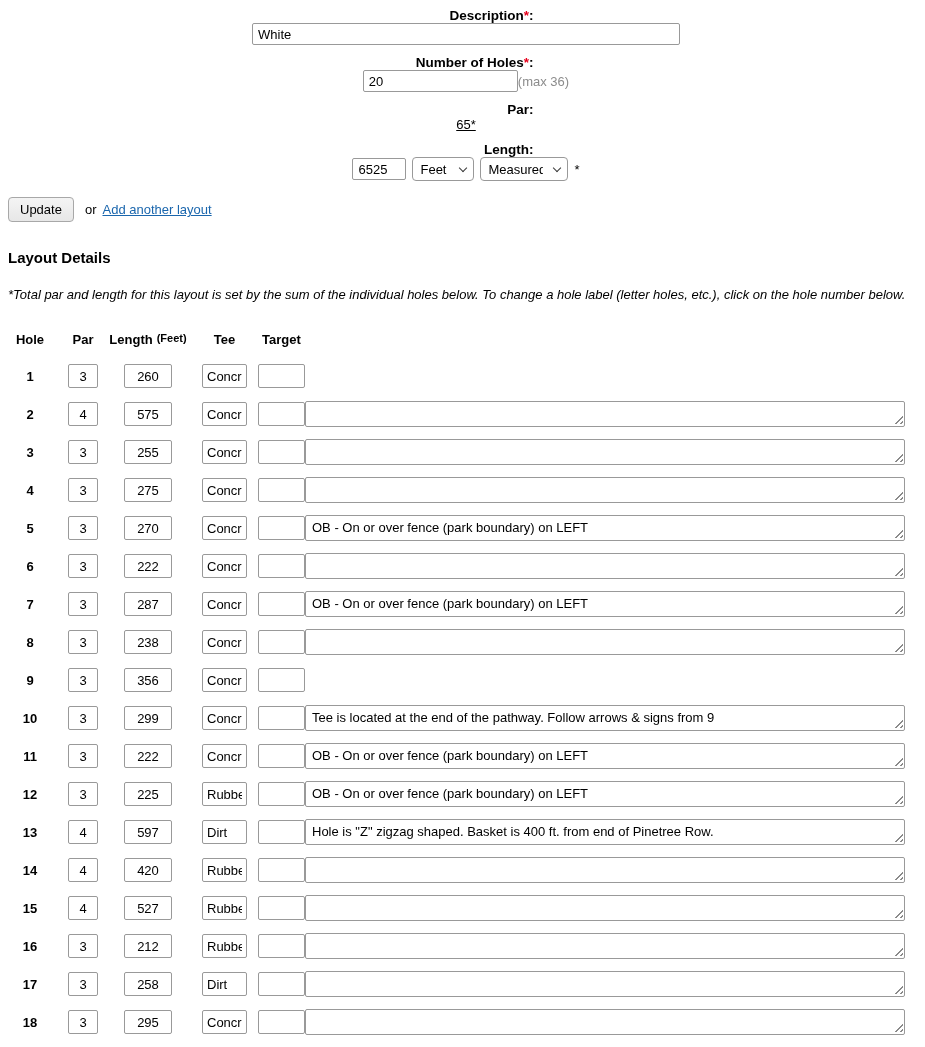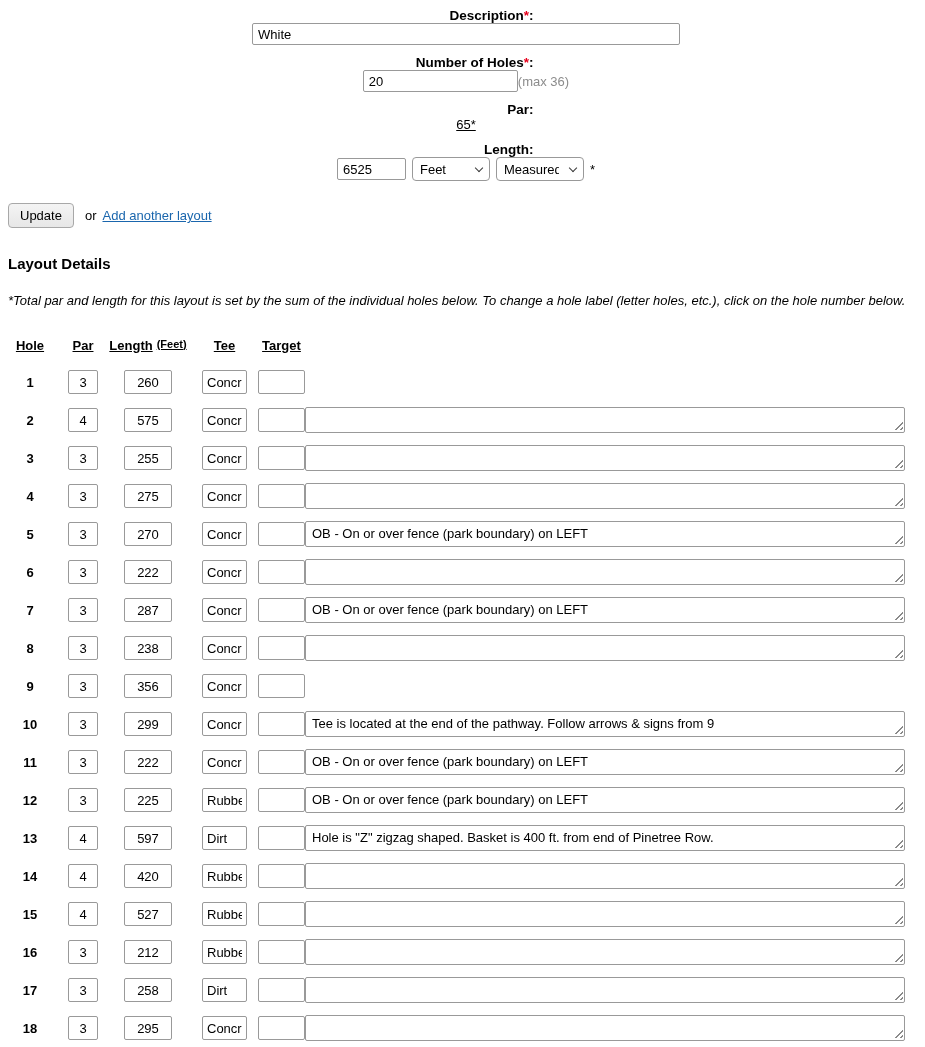--- a/index.html
+++ b/index.html
@@ -13,52 +13,52 @@
   .form-row { display:flex; align-items:center; margin-bottom:10px; min-height:22px;flex-direction:column; }
   .form-label { width:142px; text-align:right; font-weight:bold; flex-shrink:0; font-size:13.5px; }
   .req { color:#e8001c; }
   .ctl { margin-left:7px; display:flex; align-items:center; }
   input.txt {
     height:22px; border:1px solid #999; border-radius:2px; background:#fff;
     font-family:inherit; font-size:13px; padding:2px 5px; color:#000;
   }
   .desc-input { width:428px; }
   .holes-input { width:155px; }
-  .len-input { width:69px; }
+  .len-input { width:54px; }
   .hint { color:#8c8c8c; font-size:13px; }
   .plain-value { margin-left:7px;text-decoration:underline; }
   .select-wrap { position:relative; margin-left:6px; display:inline-block; }
   select.sel {
     appearance:none; -webkit-appearance:none; -moz-appearance:none;
     height:24px; border:1px solid #999; border-radius:4px; background:#fff;
     font-family:inherit; font-size:13px; padding:2px 24px 2px 7px; color:#000;
   }
-  .sel-unit { width:78px; }
+  .sel-unit { width:62px; }
   .sel-method { width:88px; }
   .chev {
     position:absolute; right:8px; top:8px; width:6px; height:6px;
     border-right:1.6px solid #3a3a3a; border-bottom:1.6px solid #3a3a3a;
     transform:rotate(45deg); pointer-events:none;
   }
   .suffix { margin-left:6px; }
   
-  .actions-row { margin-top:22px; padding-left:8px; display:flex; align-items:center; height:25px; }
+  .actions-row { margin-top:16px; padding-left:8px; display:flex; align-items:center; height:25px; }
   button.update {
     font-family:inherit; font-size:13px; color:#000; padding:3px 11px; height:25px;
     background:linear-gradient(#f4f4f4,#e7e7e7); border:1px solid #a8a8a8; border-radius:4px;
     cursor:pointer;
   }
   .or-text { margin:0 6px 0 11px; }
   a.add-link { color:#1a66ad; text-decoration:underline; cursor:pointer; }
   
   .section-title { font-size:15px; font-weight:bold; margin:27px 0 0 8px; }
   .section-note { font-style:italic; white-space:nowrap; margin:21px 0 0 8px; font-size:13px; }
   
   .holes-table { margin-top:27px; }
-  .t-header { display:flex; align-items:center; font-weight:bold; height:20px; margin-bottom:8px;text-decoration:underline; }
+  .t-header { display:flex; align-items:center; font-weight:bold; height:20px; margin-bottom:8px; }
   .hc { display:flex; justify-content:center; white-space:nowrap; overflow:visible; }
   .c-hole   { width:44px; margin-left:8px;  text-align:center; }
   .c-par    { width:30px; margin-left:16px; flex-shrink:0; }
   .c-length { width:48px; margin-left:26px; flex-shrink:0; }
   .c-tee    { width:45px; margin-left:30px; flex-shrink:0; }
   .c-target { width:47px; margin-left:11px; flex-shrink:0; }
   .c-notes  { width:600px; margin-left:10px; flex-shrink:0; }
   .hc.c-notes { justify-content:flex-start; }
   .unit-small { font-size:11px; margin-left:4px; }
   .t-row { display:flex; align-items:center; height:38px; }

